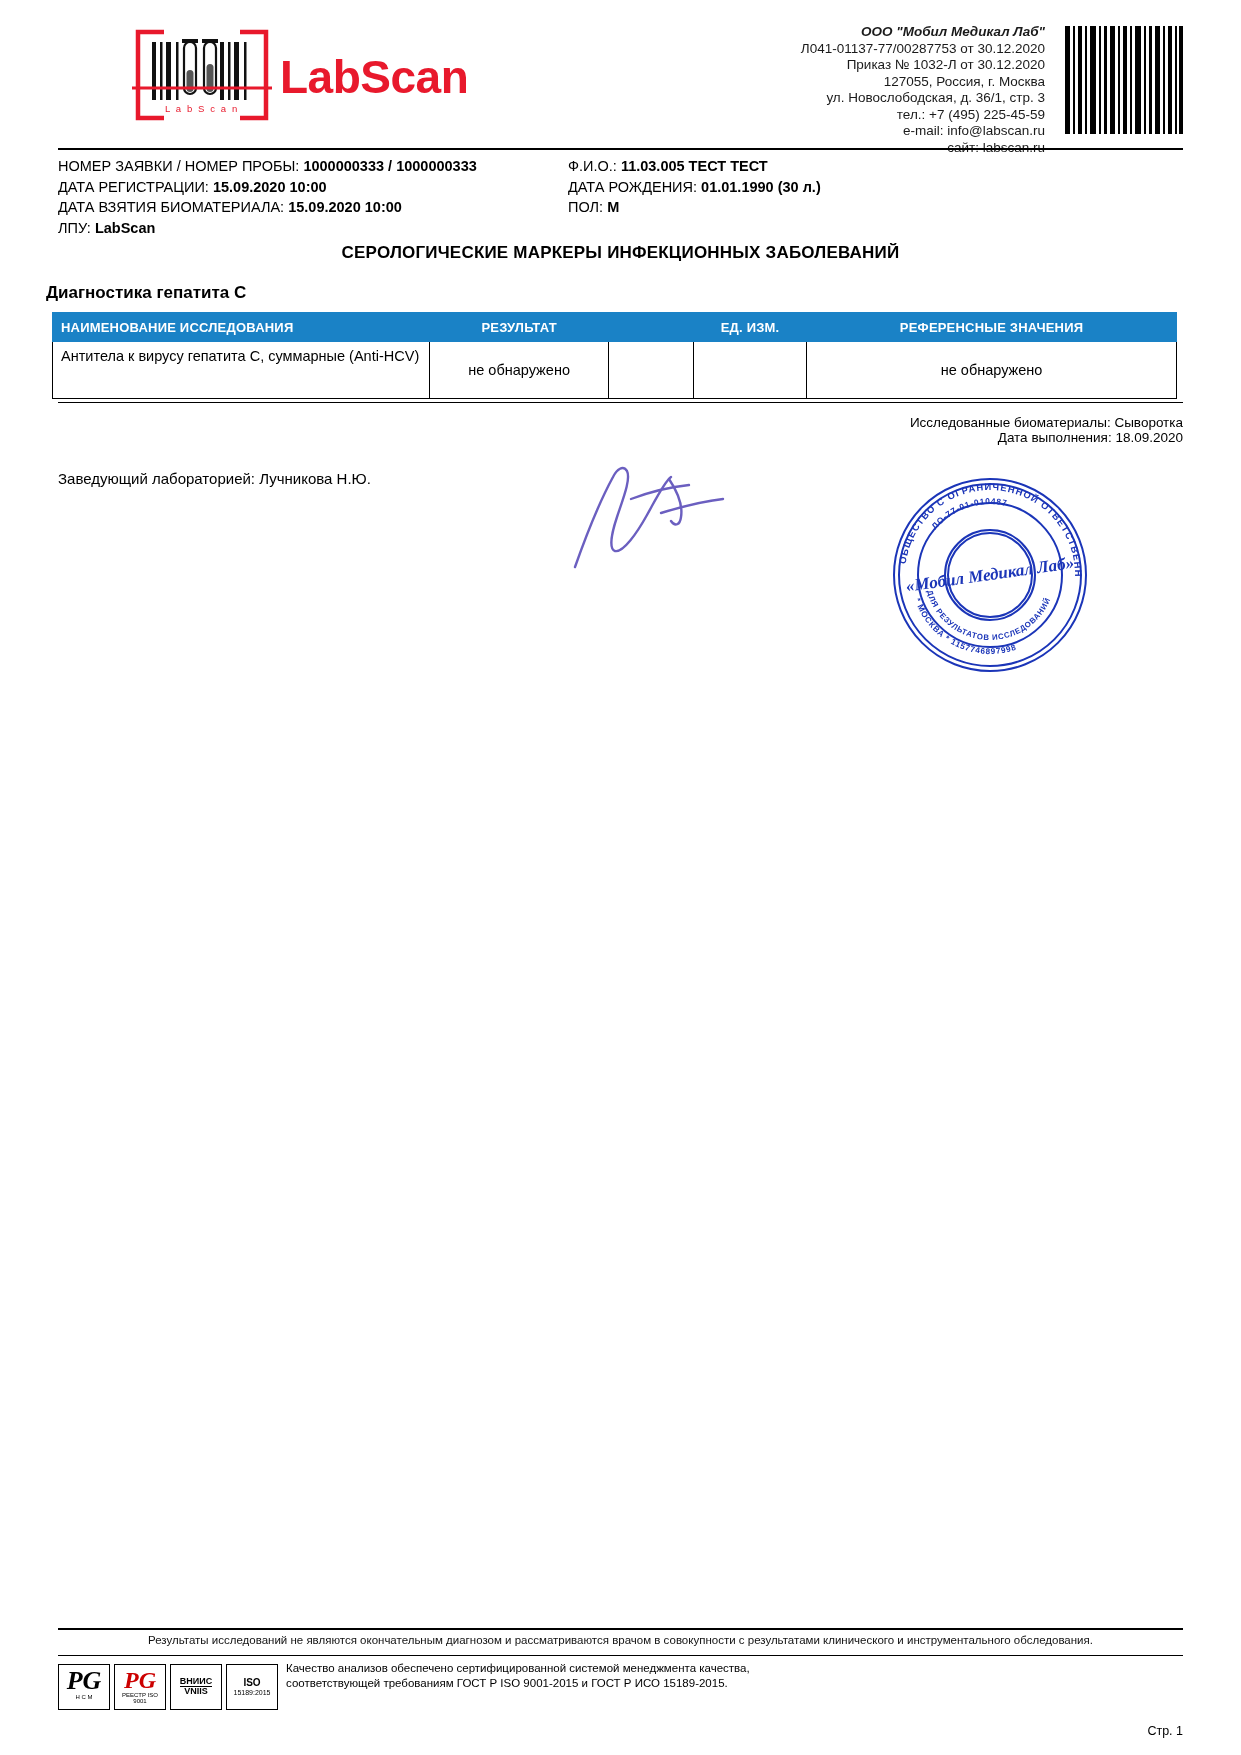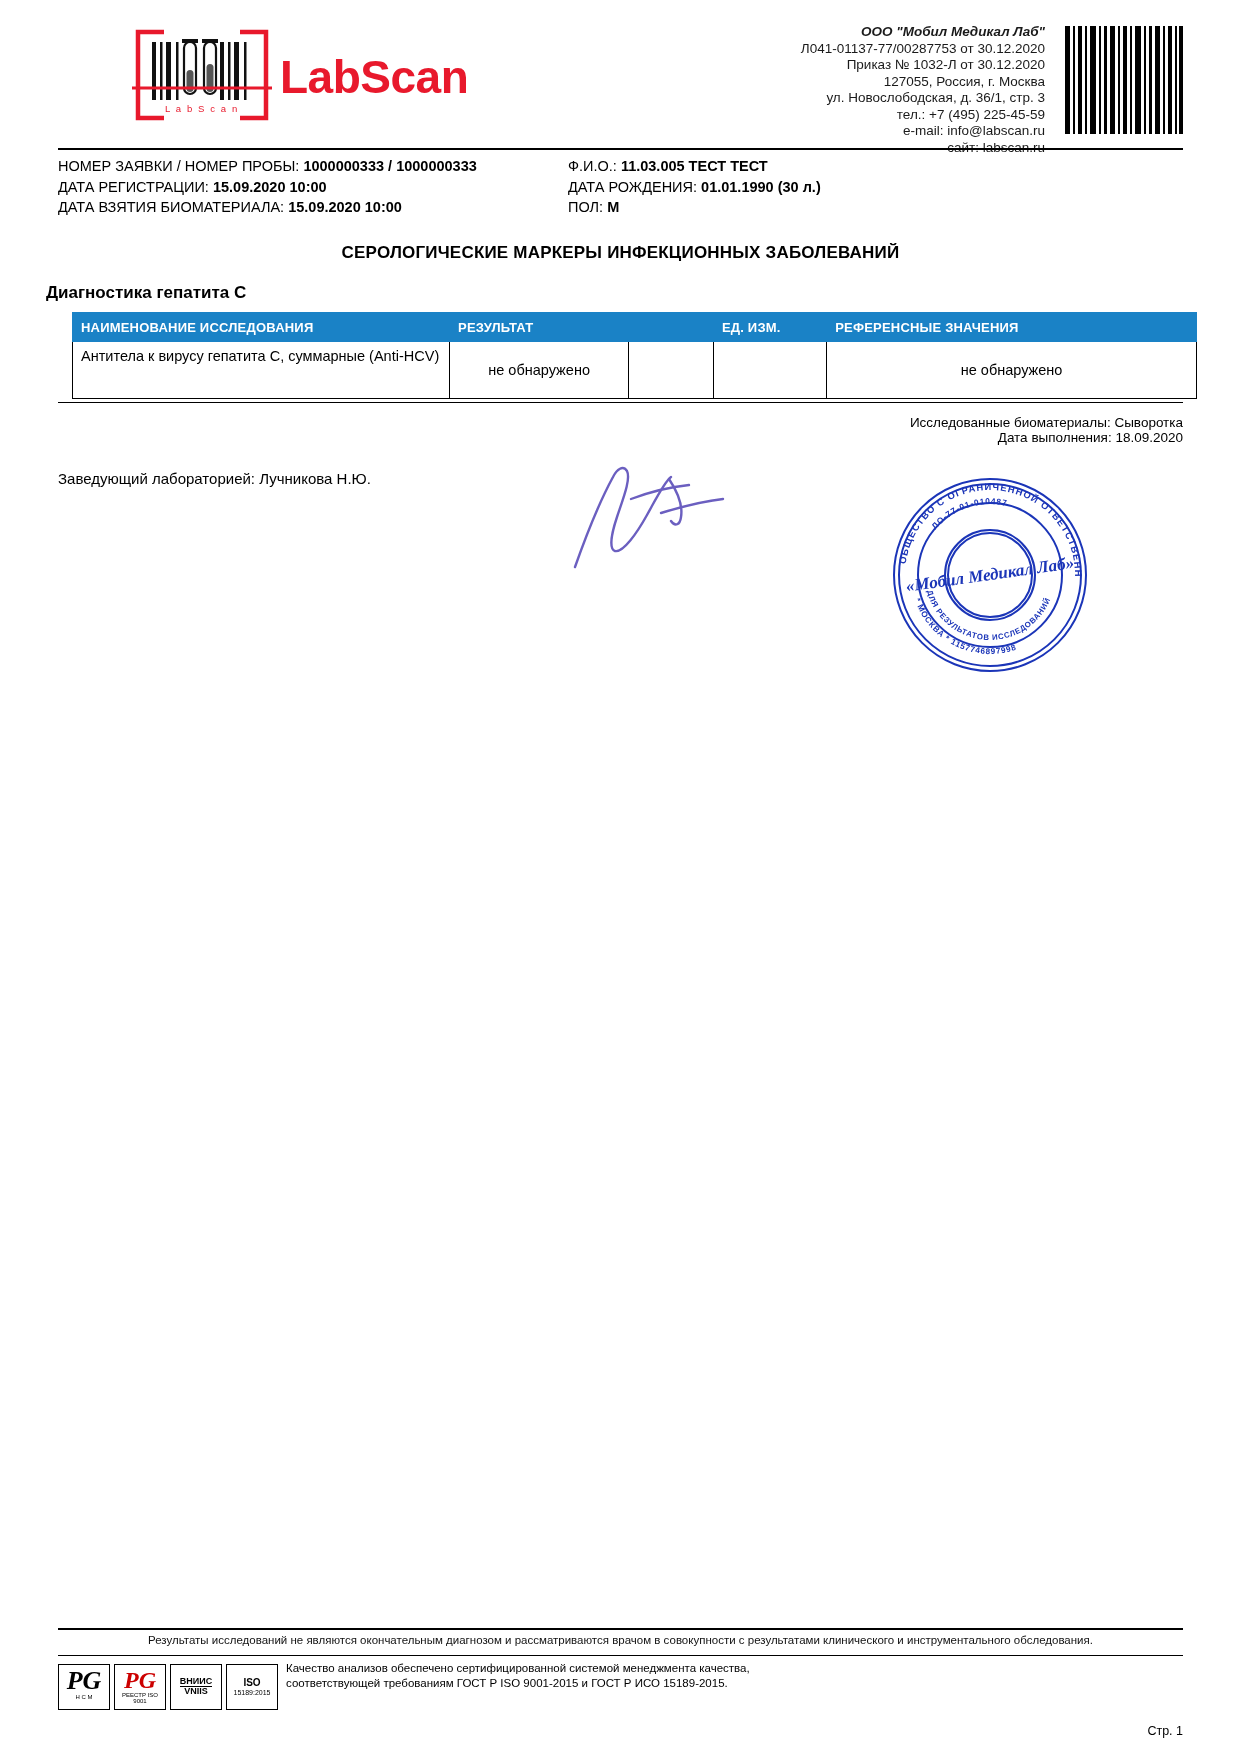--- a/index.html
+++ b/index.html
@@ -105,37 +105,37 @@
   .section-title {
     position:absolute;
     left:46px; top:283px;
     font-size:17px;
     font-weight:bold;
   }
 
   
   table.res {
     position:absolute;
-    left:72px; top:312px;
+    left:52px; top:312px;
     width:1125px;
     border-collapse:collapse;
     font-size:14px;
   }
   table.res th {
     background:#1a82c6;
     color:#ffffff;
     font-size:13px;
     font-weight:bold;
     letter-spacing:0.2px;
     height:24px;
     border:1px solid #1a82c6;
     padding:2px 8px;
     text-align:left;
   }
-  table.res th.c { }
+  table.res th.c { text-align:center; }
   table.res td {
     border:1px solid #000;
     padding:6px 8px;
     vertical-align:top;
     height:44px;
     font-size:14.5px;
   }
   table.res td.mid { text-align:center; vertical-align:middle; }
   .col1 { width:390px; }
   .col2 { width:172px; }
@@ -322,20 +322,24 @@
         <span class="lbl">НОМЕР ЗАЯВКИ / НОМЕР ПРОБЫ:</span>
         <b>1000000333 / 1000000333</b>
       </div>
       <div>
         <span class="lbl">ДАТА РЕГИСТРАЦИИ:</span>
         <b>15.09.2020 10:00</b>
       </div>
       <div>
         <span class="lbl">ДАТА ВЗЯТИЯ БИОМАТЕРИАЛА:</span>
         <b>15.09.2020 10:00</b>
+      </div>
+      <div>
+        <span class="lbl">ЛПУ:</span>
+        <b>LabScan</b>
       </div>
     </div>
     <div class="info-col-right">
       <div>
         <span class="lbl">Ф.И.О.:</span>
         <b>11.03.005 ТЕСТ ТЕСТ</b>
       </div>
       <div>
         <span class="lbl">ДАТА РОЖДЕНИЯ:</span>
         <b>01.01.1990 (30 л.)</b>

